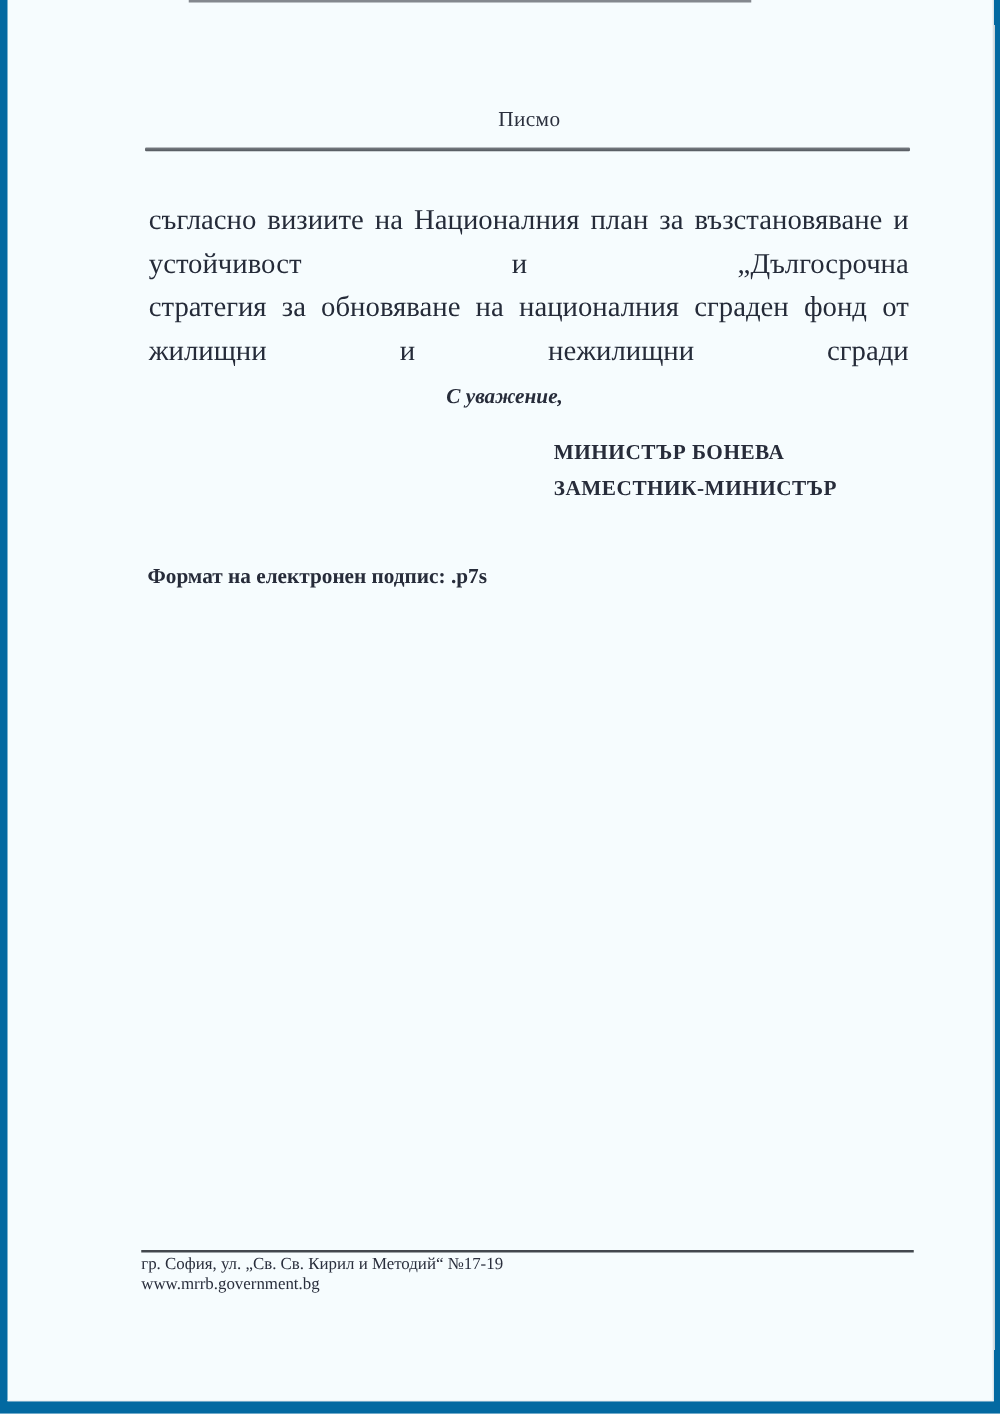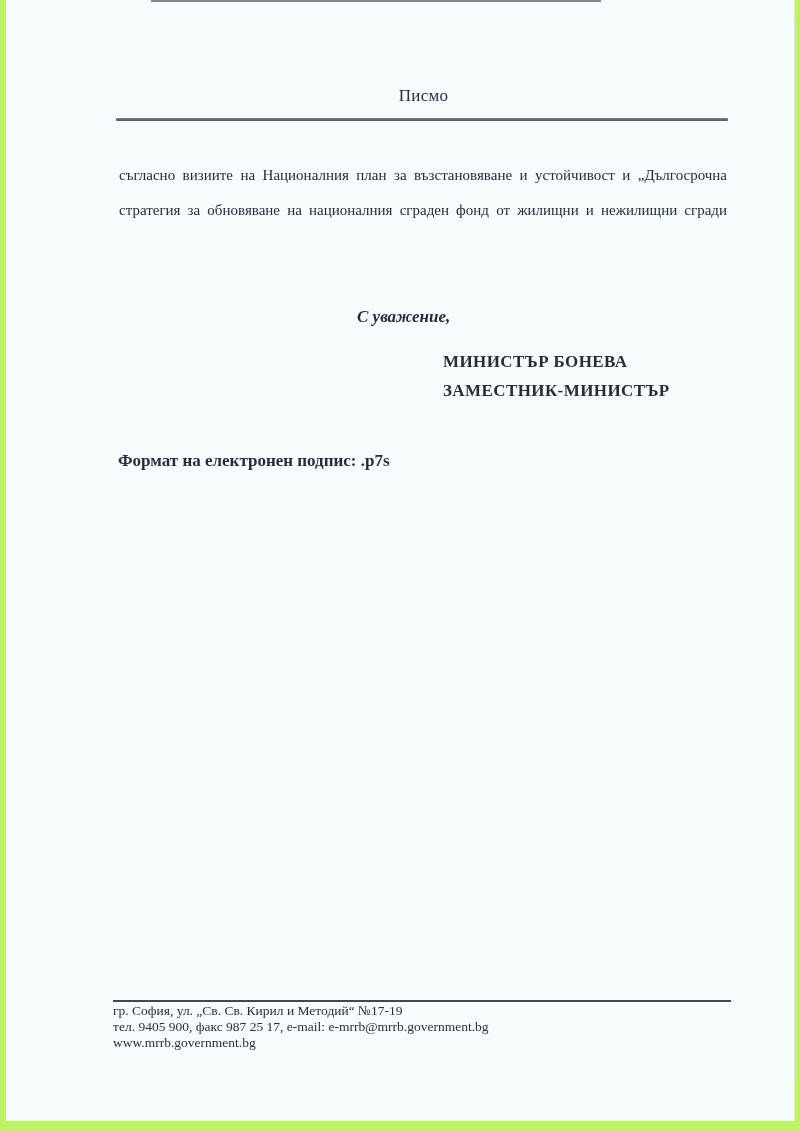--- a/index.html
+++ b/index.html
@@ -4,21 +4,21 @@
 <style>
   html, body {
     margin: 0;
     padding: 0;
     background: #ffffff;
   }
   .canvas {
     position: relative;
     width: 800px;
     height: 1131px;
-    background: #bef264;
+    background: #0369a1;
     overflow: hidden;
     font-family: "Liberation Serif", "DejaVu Serif", serif;
   }
   
   .page {
     position: absolute;
     left: 6px;
     top: 0;
     width: 788px;
     height: 1120px;
@@ -60,21 +60,21 @@
     width: 612px;
     height: 3px;
     background: linear-gradient(#7a7f85, #53585e);
     border-radius: 1px;
   }
   .body-par {
     position: absolute;
     left: 113px;
     top: 158px;
     width: 608px;
-    font-size: 15px;
+    font-size: 23px;
     line-height: 35px;
     color: #252b39;
   }
   .body-line.just {
     text-align: justify;
     text-align-last: justify;
   }
   .salutation {
     position: absolute;
     left: 351px;
@@ -151,18 +151,17 @@
     <div class="sig-name">МИНИСТЪР БОНЕВА</div>
 
     <div class="sig-title">ЗАМЕСТНИК-МИНИСТЪР</div>
 
     <div class="format-note">Формат на електронен подпис: .p7s</div>
 
     <div class="footer-rule"></div>
 
     <div class="footer">
       <div>гр. София, ул. „Св. Св. Кирил и Методий“ №17-19</div>
-      <div>тел. 9405 900, факс 987 25 17, e-mail: e-mrrb@mrrb.government.bg</div>
       <div>www.mrrb.government.bg</div>
     </div>
 
   </div>
 </div>
 
 </body></html>

